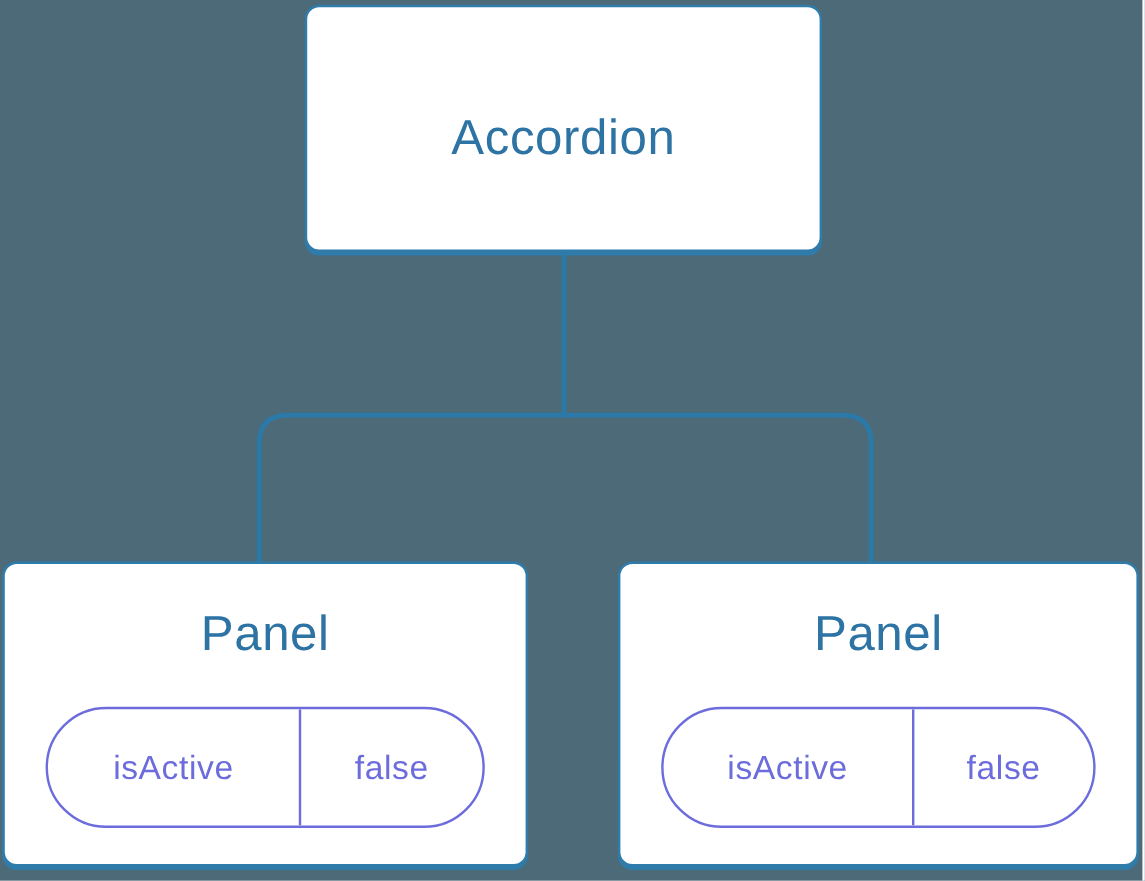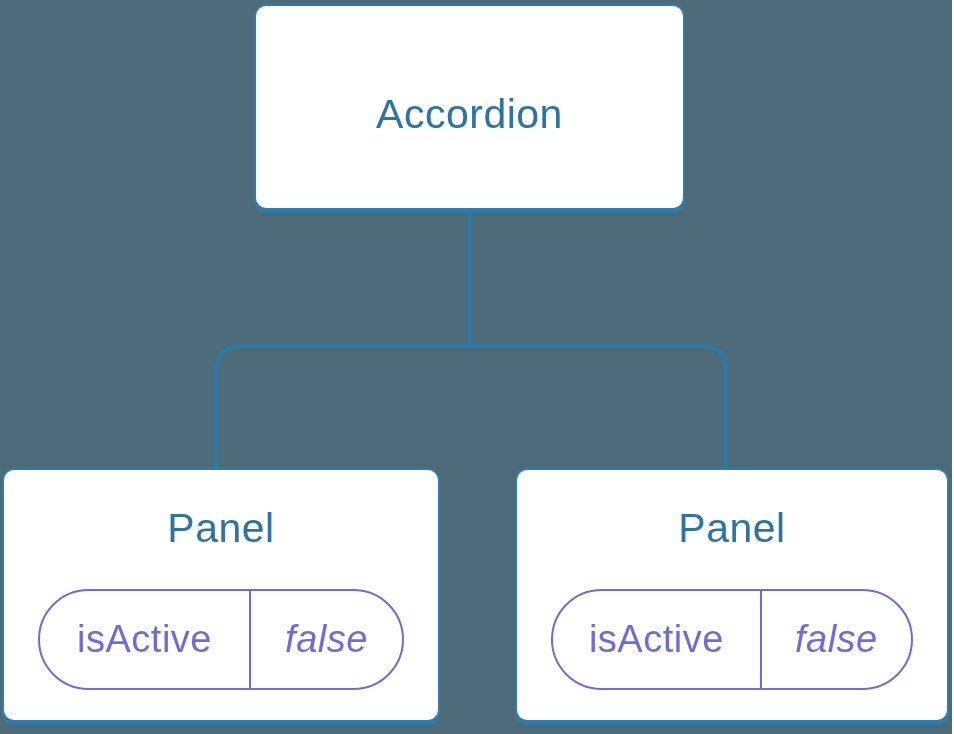--- a/index.html
+++ b/index.html
@@ -66,25 +66,25 @@
     border-radius: 51px;
     display: flex;
     align-items: stretch;
     overflow: hidden;
   }
   .pill-cell {
     display: flex;
     align-items: center;
     justify-content: center;
     color: var(--pill-text);
-    font-size: 38px;
+    font-size: 28px;
     letter-spacing: 0.5px;
   }
   .pill-key   { width: 58.3%; border-right: 2px solid var(--pill-border); }
-  .pill-value { width: 41.7%; font-style: italic; }
+  .pill-value { width: 41.7%; }
 </style>
 </head>
 <body>
 
 <div class="stage">
 
   <svg class="connector-svg" viewBox="0 0 954 734" xmlns="http://www.w3.org/2000/svg">
     <path d="M470 211 L470 348"></path>
     <path d="M216 469 L216 370 Q216 346 240 346 L702 346 Q726 346 726 370 L726 469"></path>
   </svg>

